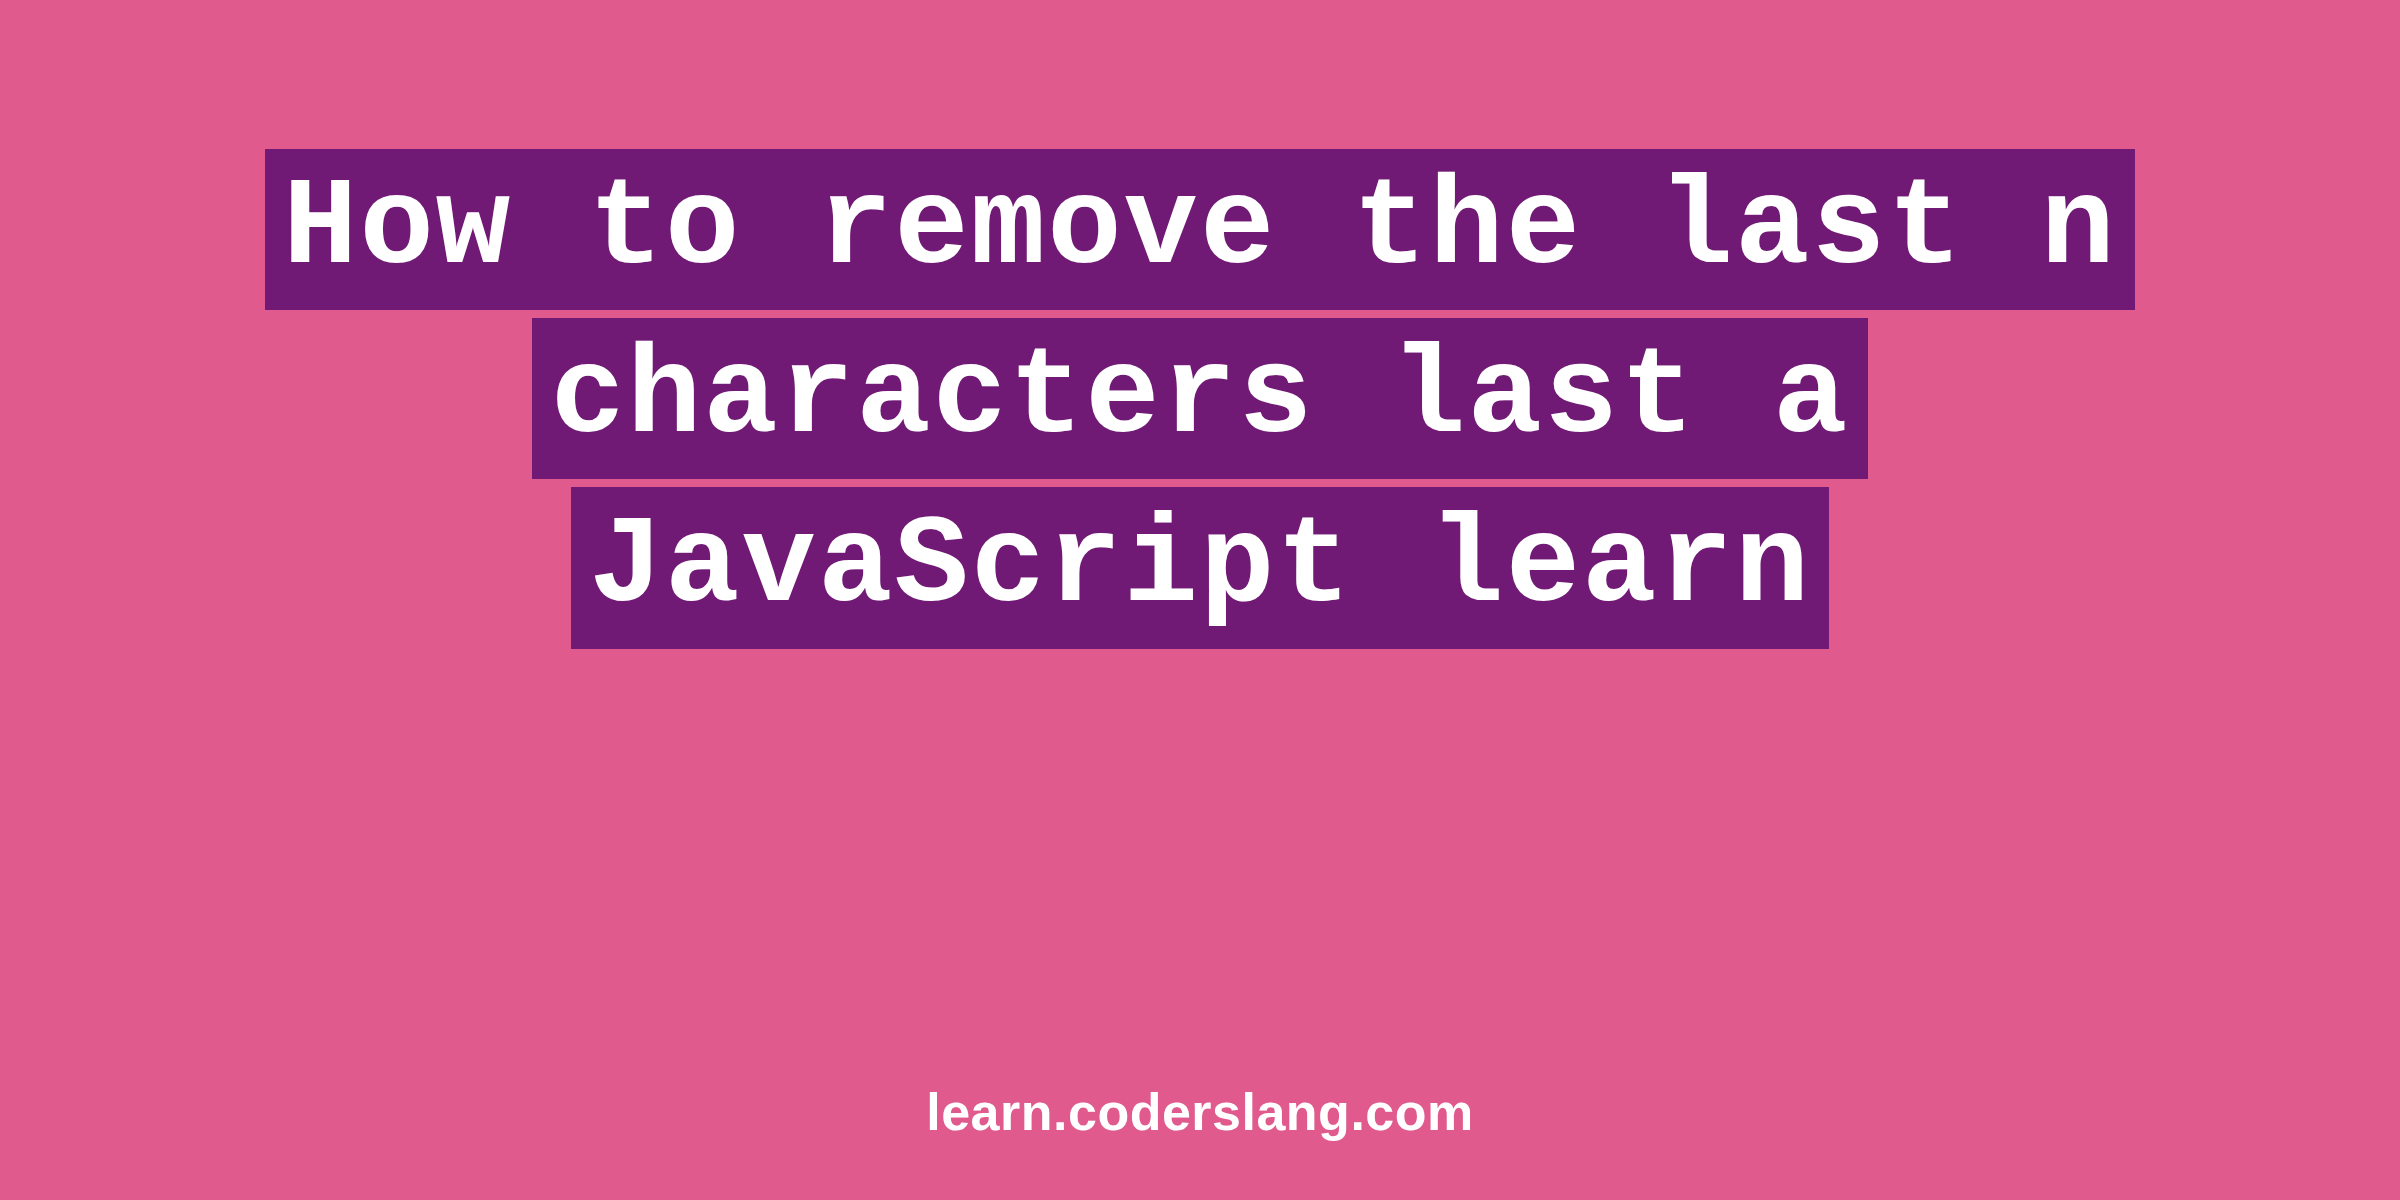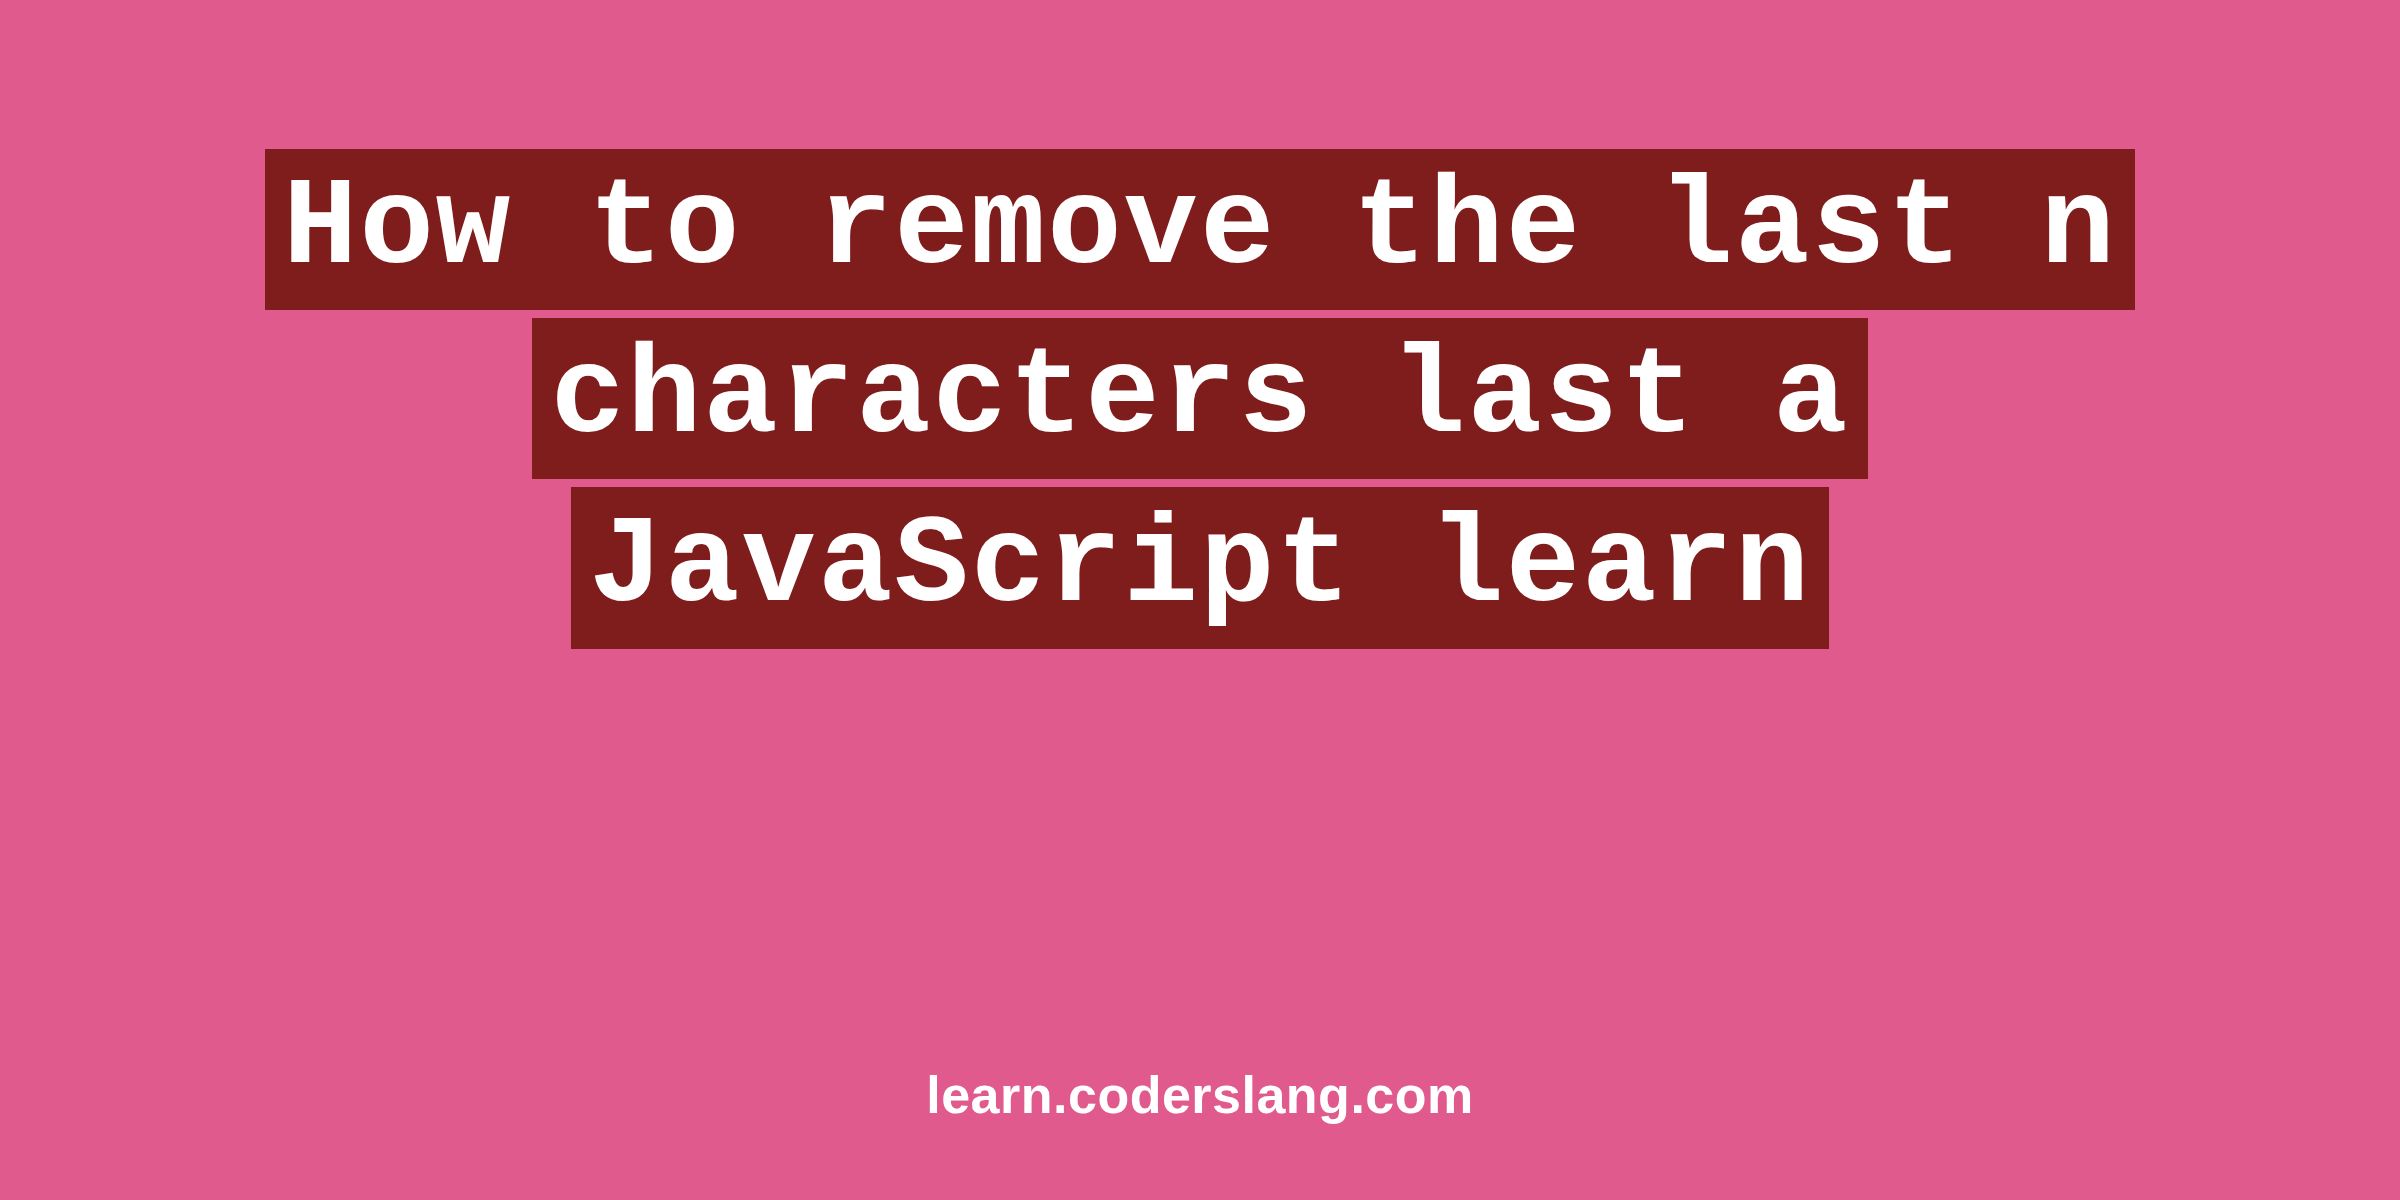--- a/index.html
+++ b/index.html
@@ -16,33 +16,33 @@
       align-items: center;
       padding-top: 145px;
       position: relative;
     }
     .title-container {
       text-align: center;
       max-width: 2340px;
     }
     .title-line {
       display: inline-block;
-      background-color: #7f1d1d;
+      background-color: #701a75;
       color: #ffffff;
       font-family: 'Courier New', Courier, monospace;
       font-weight: bold;
       font-size: 124px;
       line-height: 1.3;
       padding: 0 18px;
       margin: 4px 0;
       letter-spacing: 2px;
     }
     .footer {
       position: absolute;
-      bottom: 75px;
+      bottom: 58px;
       left: 50%;
       transform: translateX(-50%);
       color: #ffffff;
       font-family: Arial, Helvetica, sans-serif;
       font-weight: bold;
       font-size: 52px;
       letter-spacing: 0.5px;
     }
   </style>
 </head>

